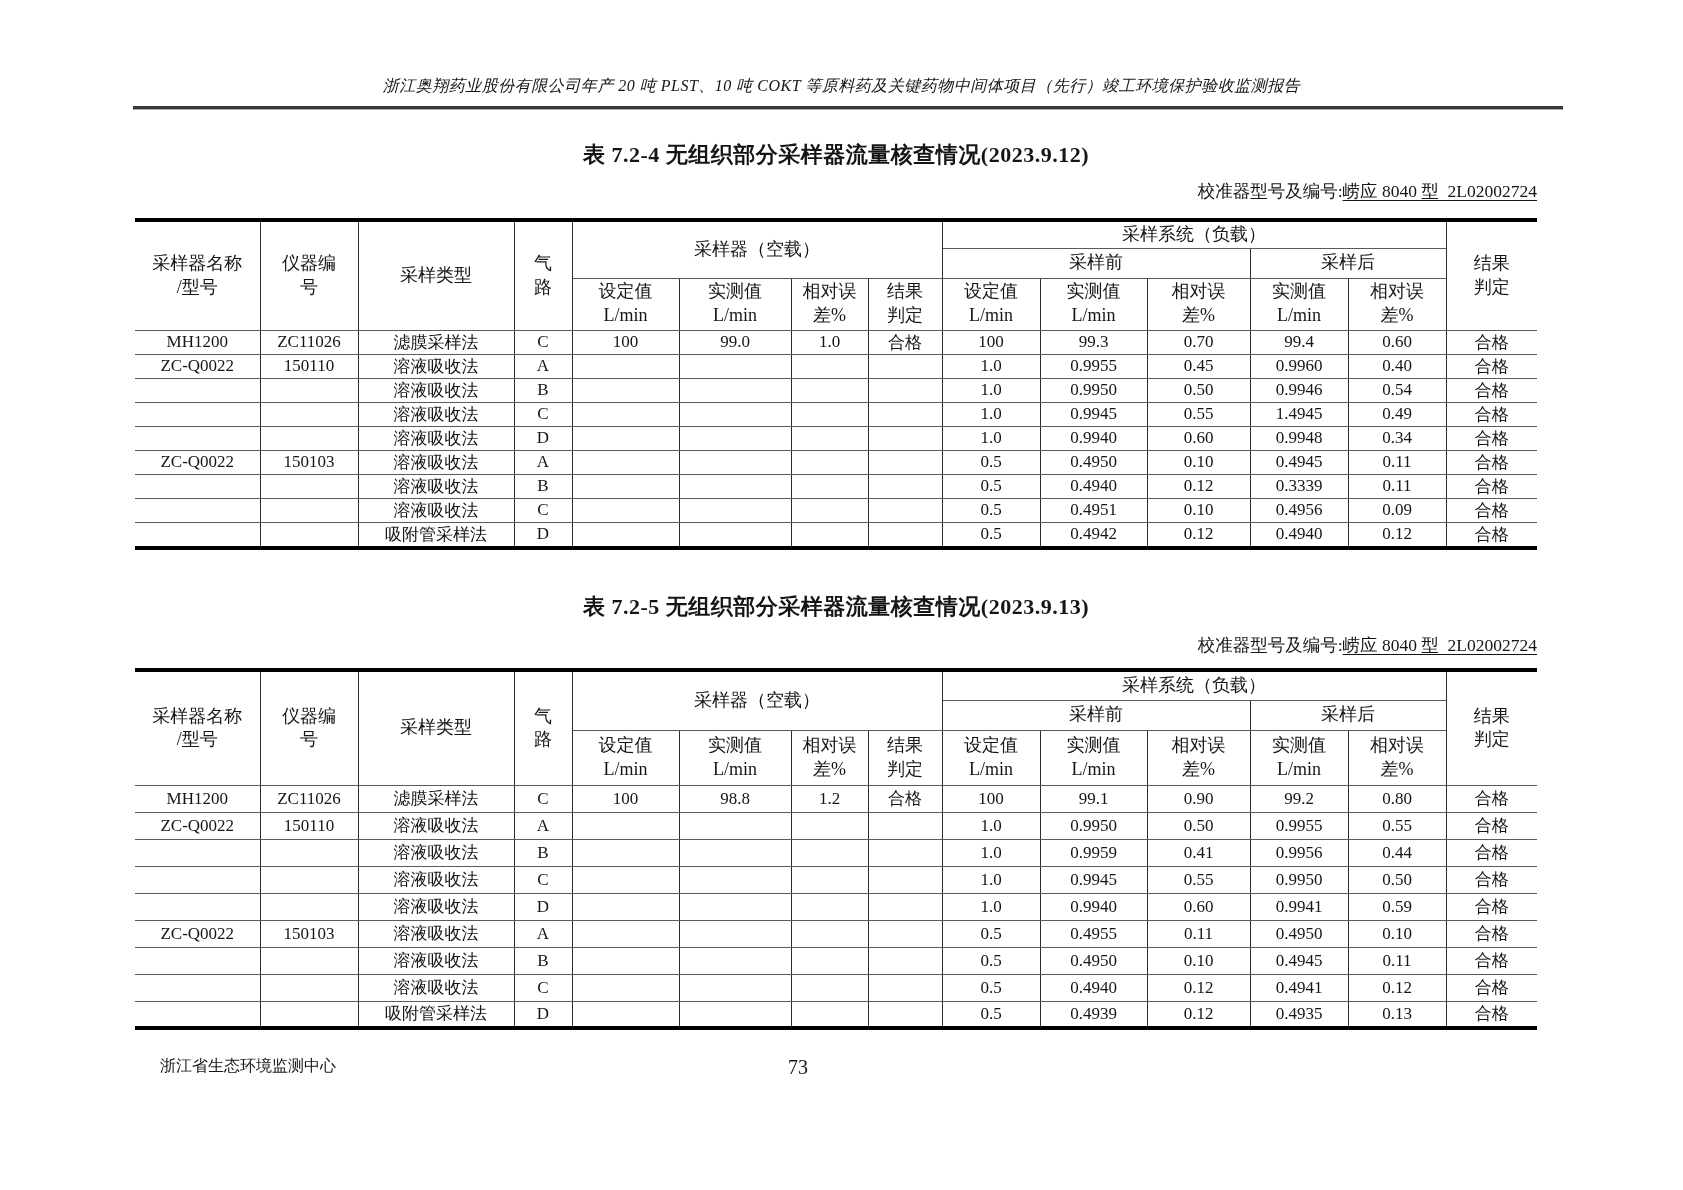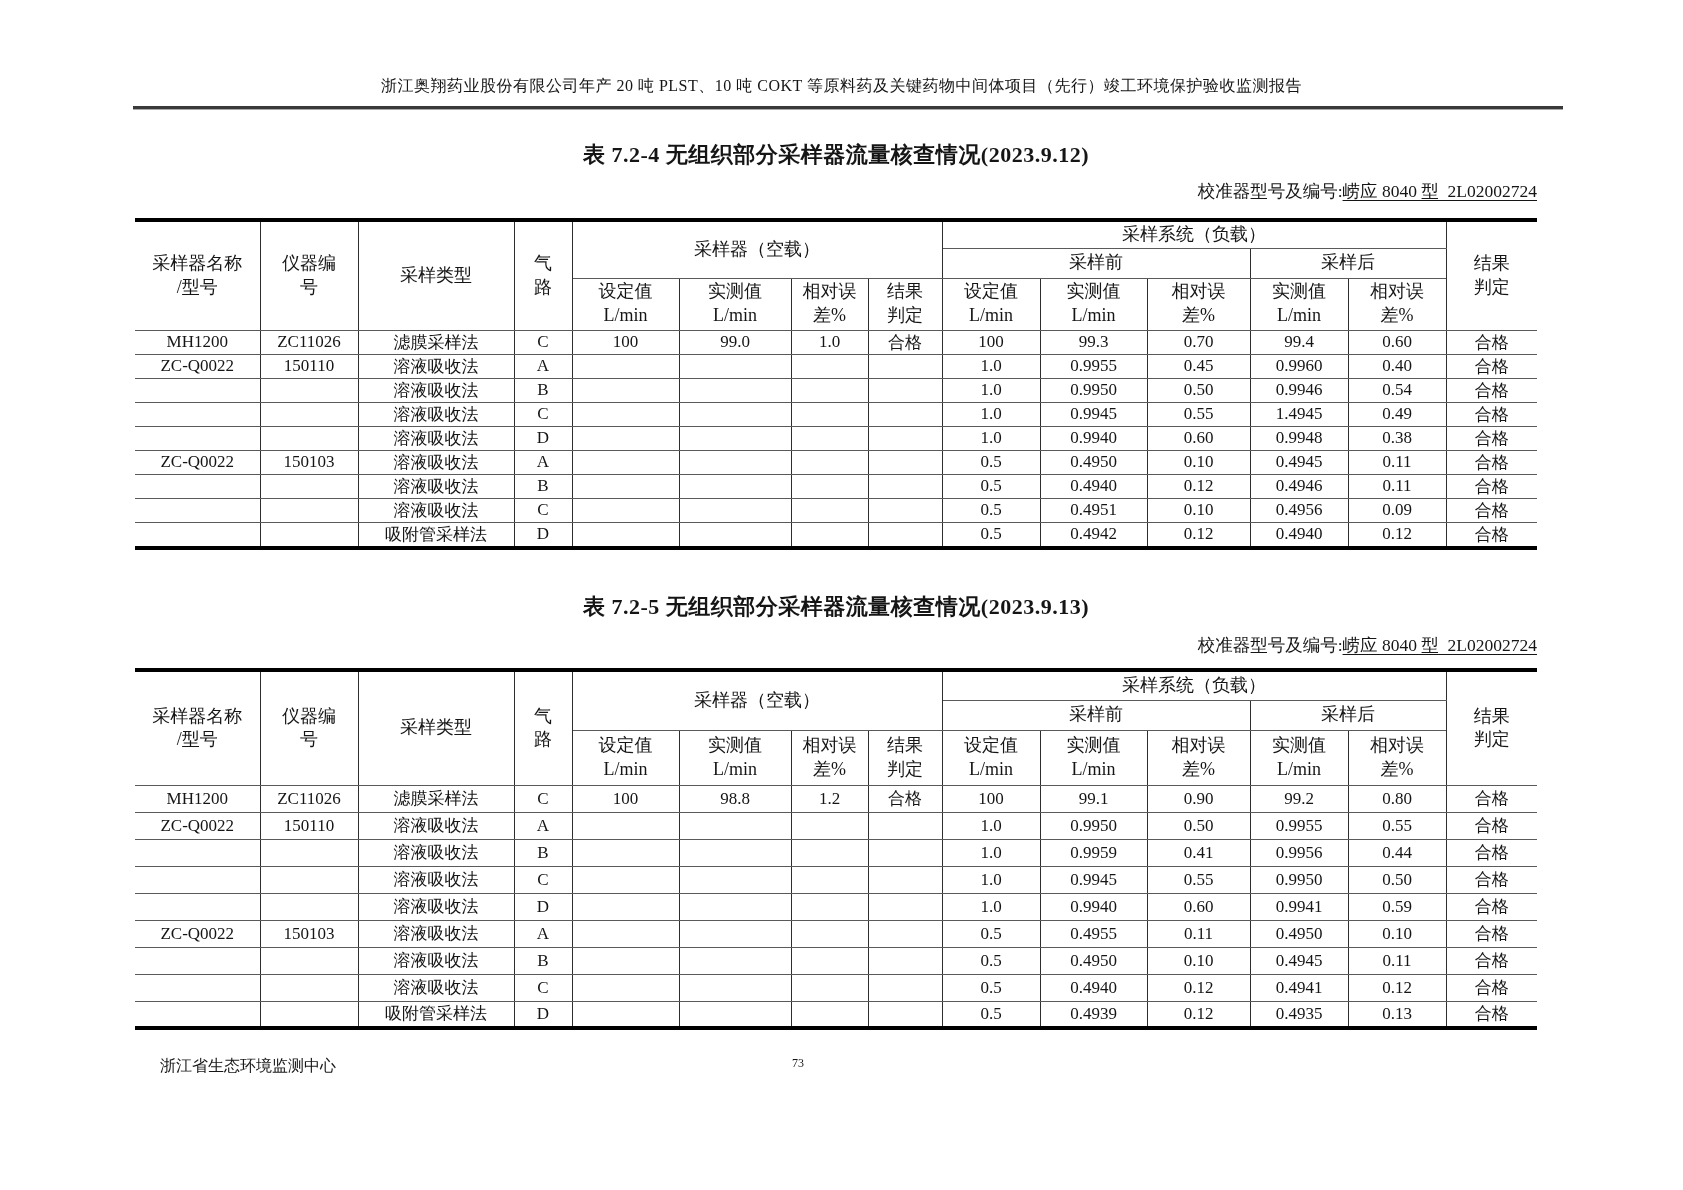--- a/index.html
+++ b/index.html
@@ -6,21 +6,21 @@
   .page{
     position:relative;
     width:1683px;height:1190px;
     background:#ffffff;
     font-family:"Liberation Serif","DejaVu Serif",serif;
     color:#151515;
     overflow:hidden;
   }
   .doc-header{
     position:absolute;top:76px;left:0;width:1683px;
-    text-align:center;font-size:16px;letter-spacing:0.5px;
+    text-align:center;font-size:16px;letter-spacing:0.5px;font-style:italic;
   }
   .header-rule{
     position:absolute;top:106px;left:133px;width:1430px;height:3px;
     background:#3a3a3a;border-bottom:1px solid #aaa;
   }
   .tbl-title{
     position:absolute;left:135px;width:1402px;
     text-align:center;font-size:22px;font-weight:bold;
     letter-spacing:0.5px;
   }
@@ -59,21 +59,21 @@
   #calib-1{top:179px;}
   #table-1{top:218px;}
   #title-2{top:592px;}
   #calib-2{top:633px;}
   #table-2{top:668px;}
   .footer-left{
     position:absolute;top:1056px;left:160px;font-size:16px;font-family:Liberation Mono, monospace;
   }
   .footer-page{
     position:absolute;top:1056px;left:135px;width:1326px;
-    text-align:center;font-size:12px;
+    text-align:center;font-size:20px;
   }
 </style>
 </head>
 <body>
 
 <div class="page">
 
   <div class="doc-header">浙江奥翔药业股份有限公司年产 20 吨 PLST、10 吨 COKT 等原料药及关键药物中间体项目（先行）竣工环境保护验收监测报告</div>
   <div class="header-rule"></div>
 
@@ -207,21 +207,21 @@
           <td>溶液吸收法</td>
           <td>D</td>
           <td></td>
           <td></td>
           <td></td>
           <td></td>
           <td>1.0</td>
           <td>0.9940</td>
           <td>0.60</td>
           <td>0.9948</td>
-          <td>0.38</td>
+          <td>0.34</td>
           <td>合格</td>
         </tr>
         <tr>
           <td>ZC-Q0022</td>
           <td>150103</td>
           <td>溶液吸收法</td>
           <td>A</td>
           <td></td>
           <td></td>
           <td></td>
@@ -238,21 +238,21 @@
           <td></td>
           <td>溶液吸收法</td>
           <td>B</td>
           <td></td>
           <td></td>
           <td></td>
           <td></td>
           <td>0.5</td>
           <td>0.4940</td>
           <td>0.12</td>
-          <td>0.4946</td>
+          <td>0.3339</td>
           <td>0.11</td>
           <td>合格</td>
         </tr>
         <tr>
           <td></td>
           <td></td>
           <td>溶液吸收法</td>
           <td>C</td>
           <td></td>
           <td></td>

